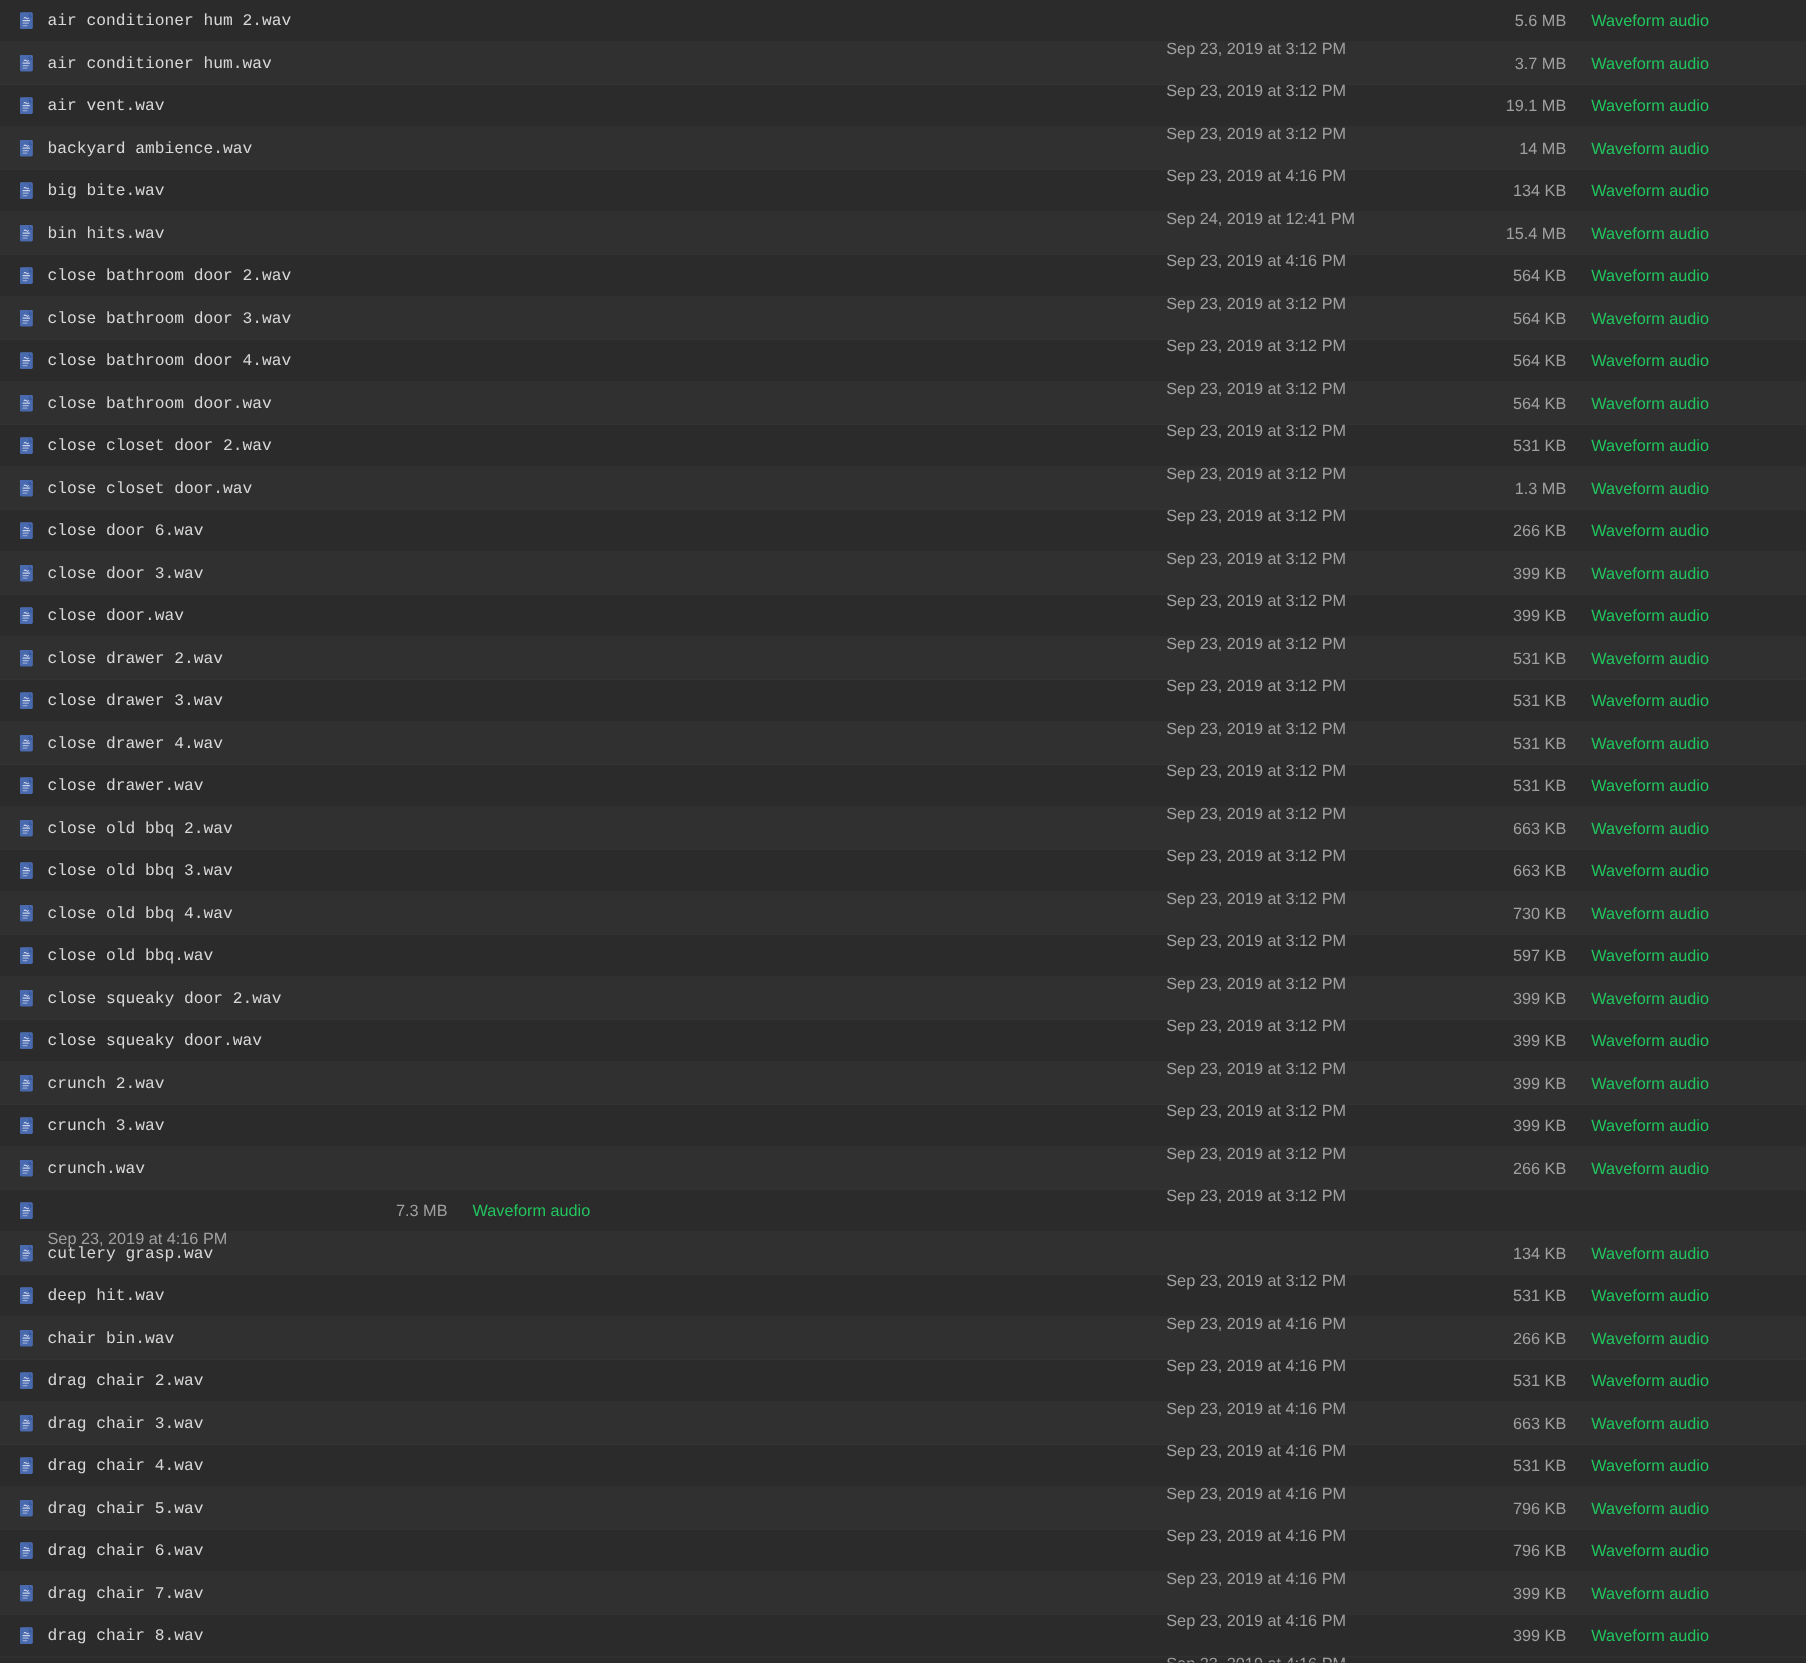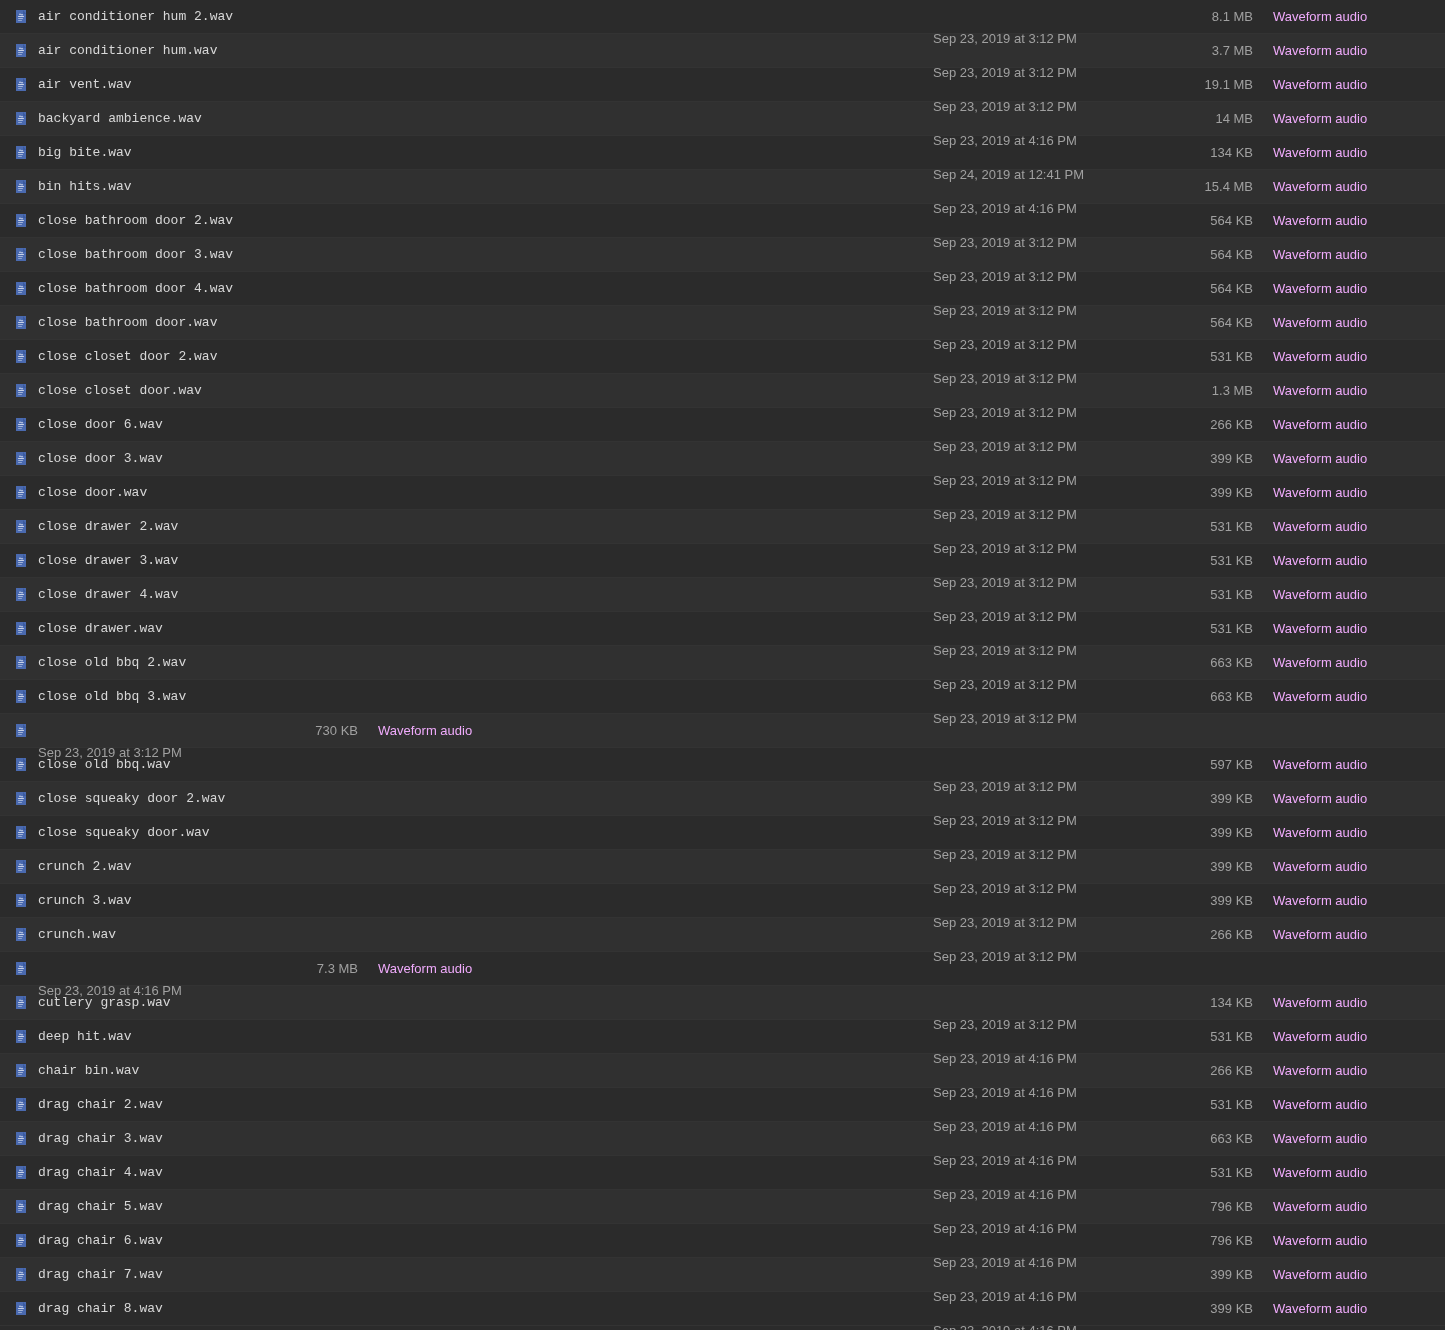--- a/index.html
+++ b/index.html
@@ -74,42 +74,42 @@
       width: 100px;
       flex-shrink: 0;
       color: #a0a0a0;
       text-align: right;
       margin-right: 20px;
     }
 
     .file-kind {
       width: 160px;
       flex-shrink: 0;
-      color: #f0abfc;
+      color: #22c55e;
     }
   </style>
 </head>
 <body>
 
 <div class="file-list" id="file-list-container">
 <div class="file-row">
       <div class="file-icon">
         <svg viewBox="0 0 16 16" fill="none" xmlns="http://www.w3.org/2000/svg">
       <rect x="2" y="1" width="10" height="13" rx="1" fill="#5a7fc4" stroke="none"></rect>
       <rect x="2" y="1" width="10" height="13" rx="1" fill="#4a6ab0"></rect>
       <path d="M9 1v4h3L9 1z" fill="#3a5a9f"></path>
       <rect x="4" y="7" width="6" height="1" rx="0.5" fill="white" opacity="0.7"></rect>
       <rect x="4" y="9" width="5" height="1" rx="0.5" fill="white" opacity="0.5"></rect>
       <rect x="4" y="11" width="4" height="1" rx="0.5" fill="white" opacity="0.4"></rect>
       <path d="M5 5.5 Q6 4.5 7 5.5 Q8 6.5 9 5.5" stroke="white" stroke-width="0.8" fill="none" opacity="0.9"></path>
     </svg>
       </div>
       <span class="file-name">air conditioner hum 2.wav</span>
       <span class="file-date">Sep 23, 2019 at 3:12 PM</span>
-      <span class="file-size">8.1 MB</span>
+      <span class="file-size">5.6 MB</span>
       <span class="file-kind">Waveform audio</span>
     </div>
     <div class="file-row">
       <div class="file-icon">
         <svg viewBox="0 0 16 16" fill="none" xmlns="http://www.w3.org/2000/svg">
       <rect x="2" y="1" width="10" height="13" rx="1" fill="#5a7fc4" stroke="none"></rect>
       <rect x="2" y="1" width="10" height="13" rx="1" fill="#4a6ab0"></rect>
       <path d="M9 1v4h3L9 1z" fill="#3a5a9f"></path>
       <rect x="4" y="7" width="6" height="1" rx="0.5" fill="white" opacity="0.7"></rect>
       <rect x="4" y="9" width="5" height="1" rx="0.5" fill="white" opacity="0.5"></rect>
@@ -450,20 +450,21 @@
         <svg viewBox="0 0 16 16" fill="none" xmlns="http://www.w3.org/2000/svg">
       <rect x="2" y="1" width="10" height="13" rx="1" fill="#5a7fc4" stroke="none"></rect>
       <rect x="2" y="1" width="10" height="13" rx="1" fill="#4a6ab0"></rect>
       <path d="M9 1v4h3L9 1z" fill="#3a5a9f"></path>
       <rect x="4" y="7" width="6" height="1" rx="0.5" fill="white" opacity="0.7"></rect>
       <rect x="4" y="9" width="5" height="1" rx="0.5" fill="white" opacity="0.5"></rect>
       <rect x="4" y="11" width="4" height="1" rx="0.5" fill="white" opacity="0.4"></rect>
       <path d="M5 5.5 Q6 4.5 7 5.5 Q8 6.5 9 5.5" stroke="white" stroke-width="0.8" fill="none" opacity="0.9"></path>
     </svg>
       </div>
+      <span class="file-name">close old bbq 4.wav</span>
       <span class="file-date">Sep 23, 2019 at 3:12 PM</span>
       <span class="file-size">730 KB</span>
       <span class="file-kind">Waveform audio</span>
     </div>
     <div class="file-row">
       <div class="file-icon">
         <svg viewBox="0 0 16 16" fill="none" xmlns="http://www.w3.org/2000/svg">
       <rect x="2" y="1" width="10" height="13" rx="1" fill="#5a7fc4" stroke="none"></rect>
       <rect x="2" y="1" width="10" height="13" rx="1" fill="#4a6ab0"></rect>
       <path d="M9 1v4h3L9 1z" fill="#3a5a9f"></path>

